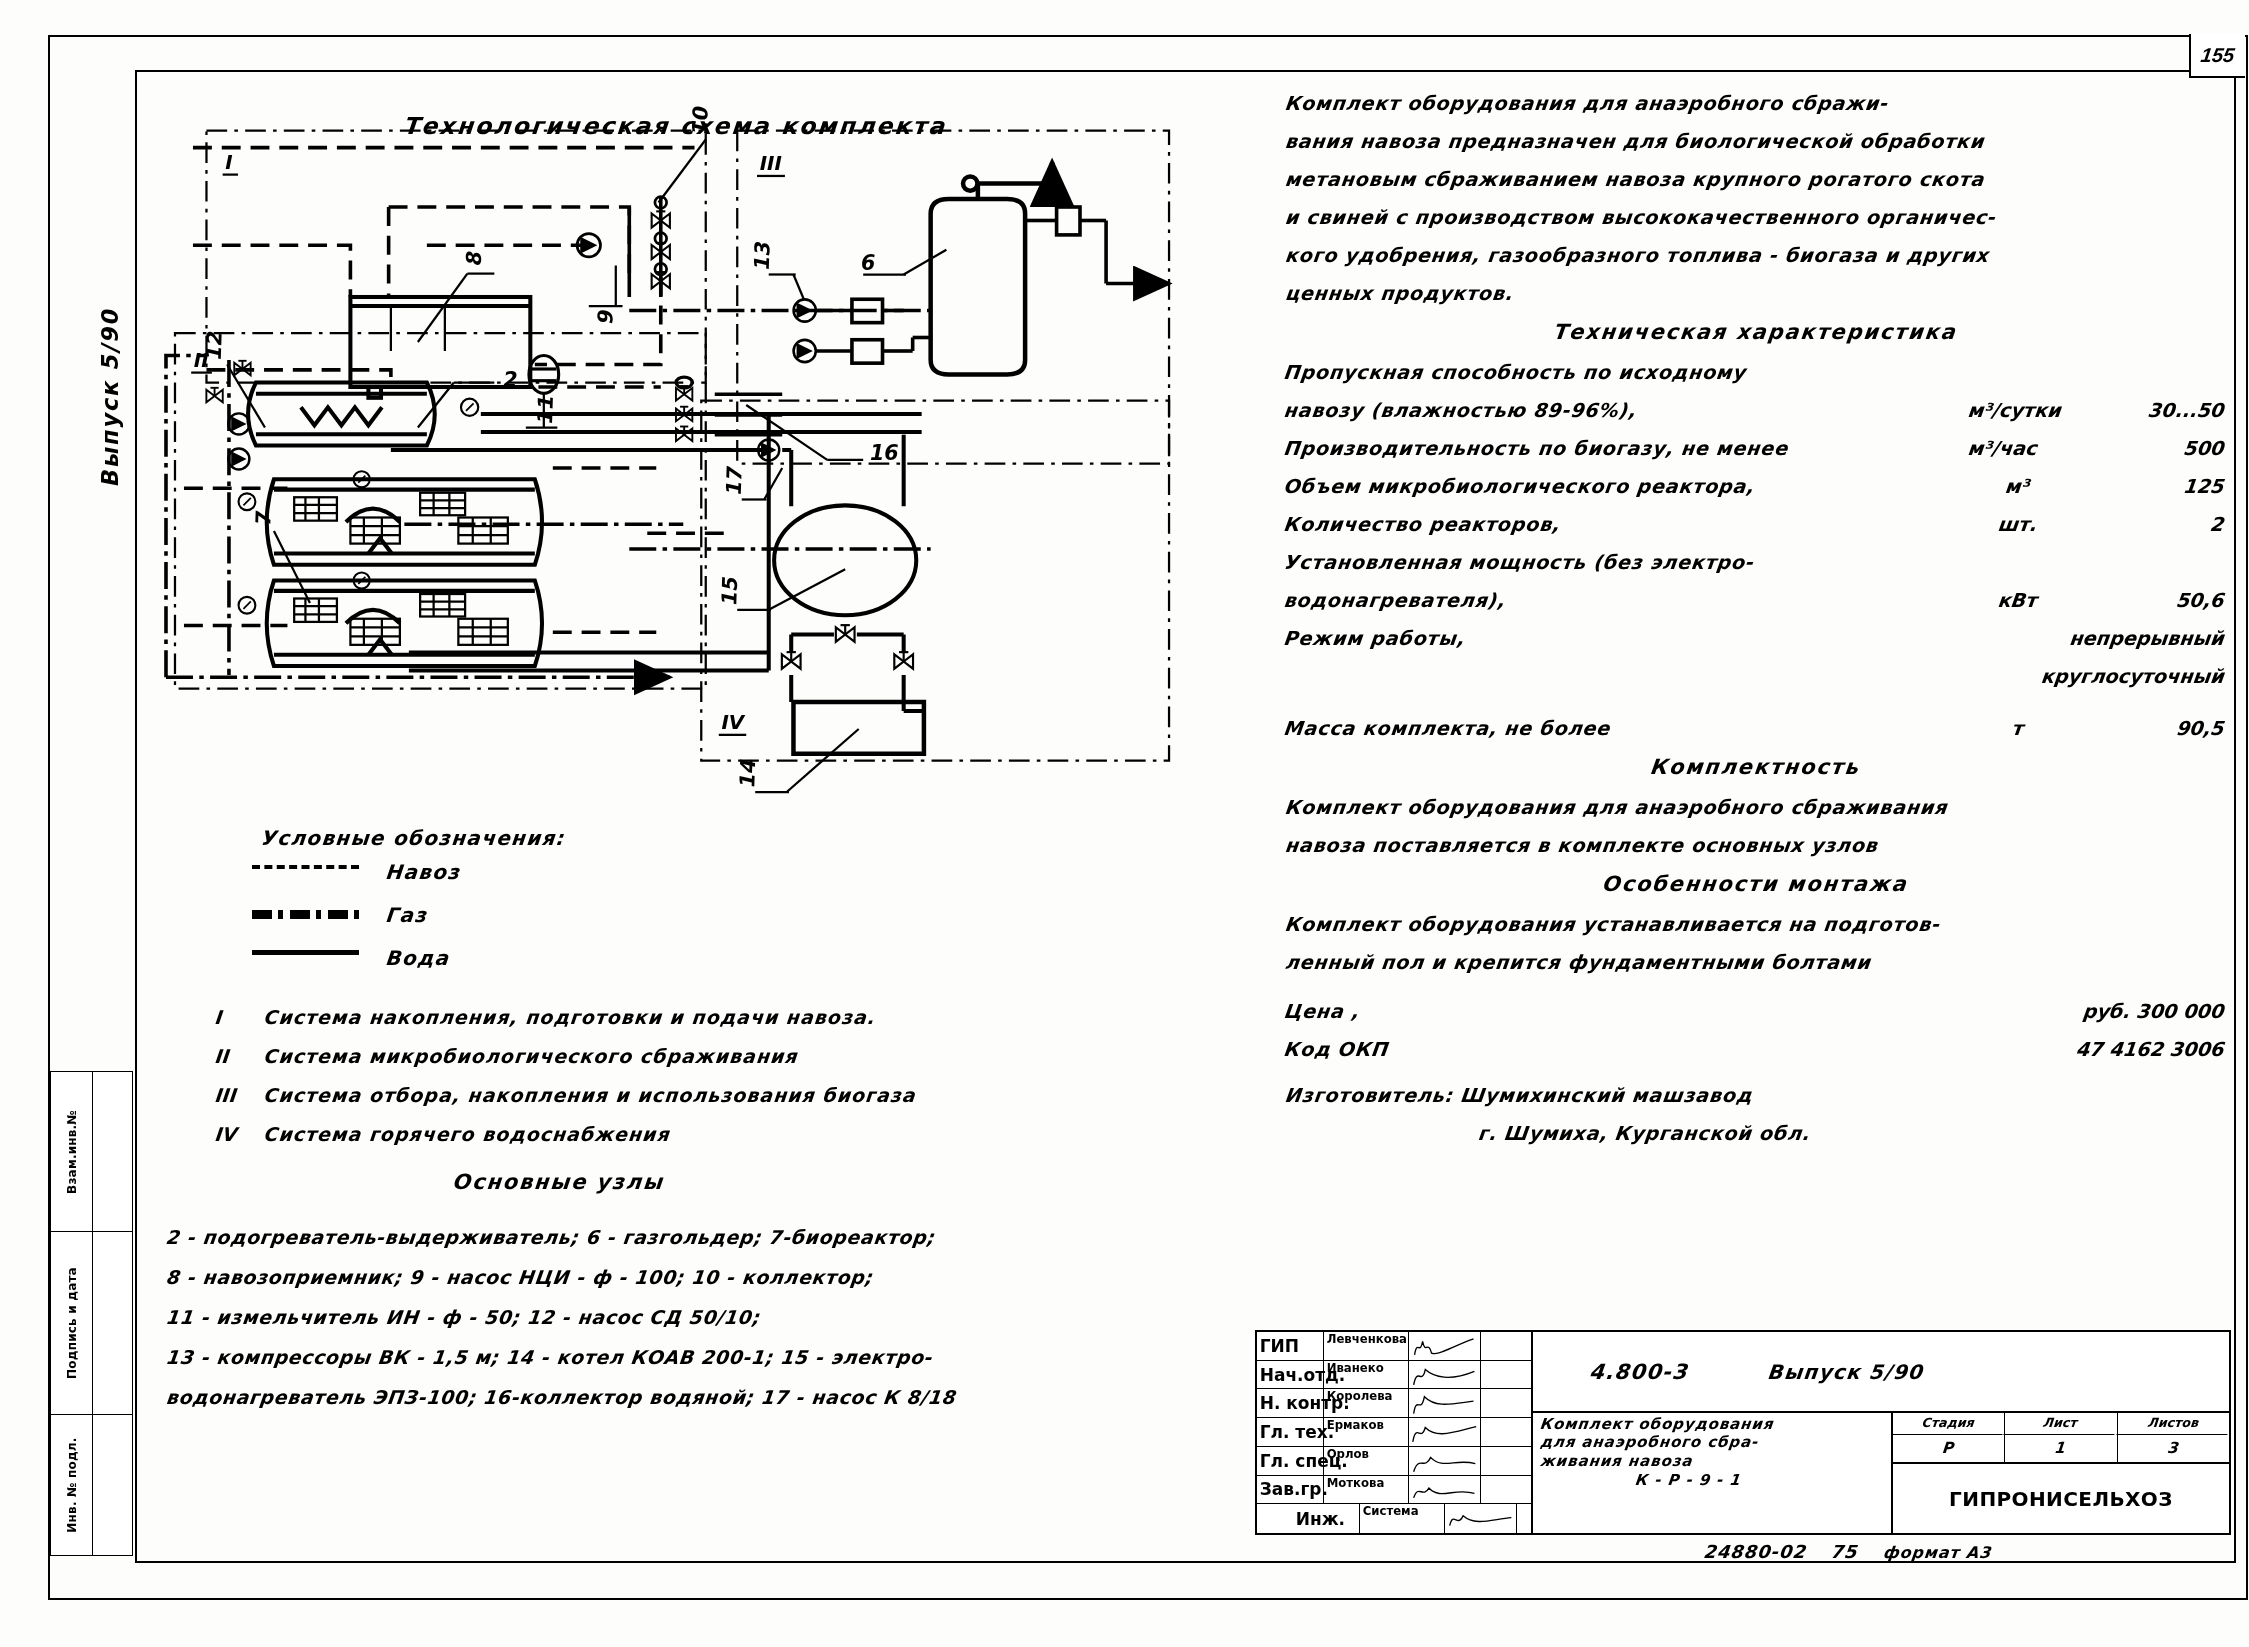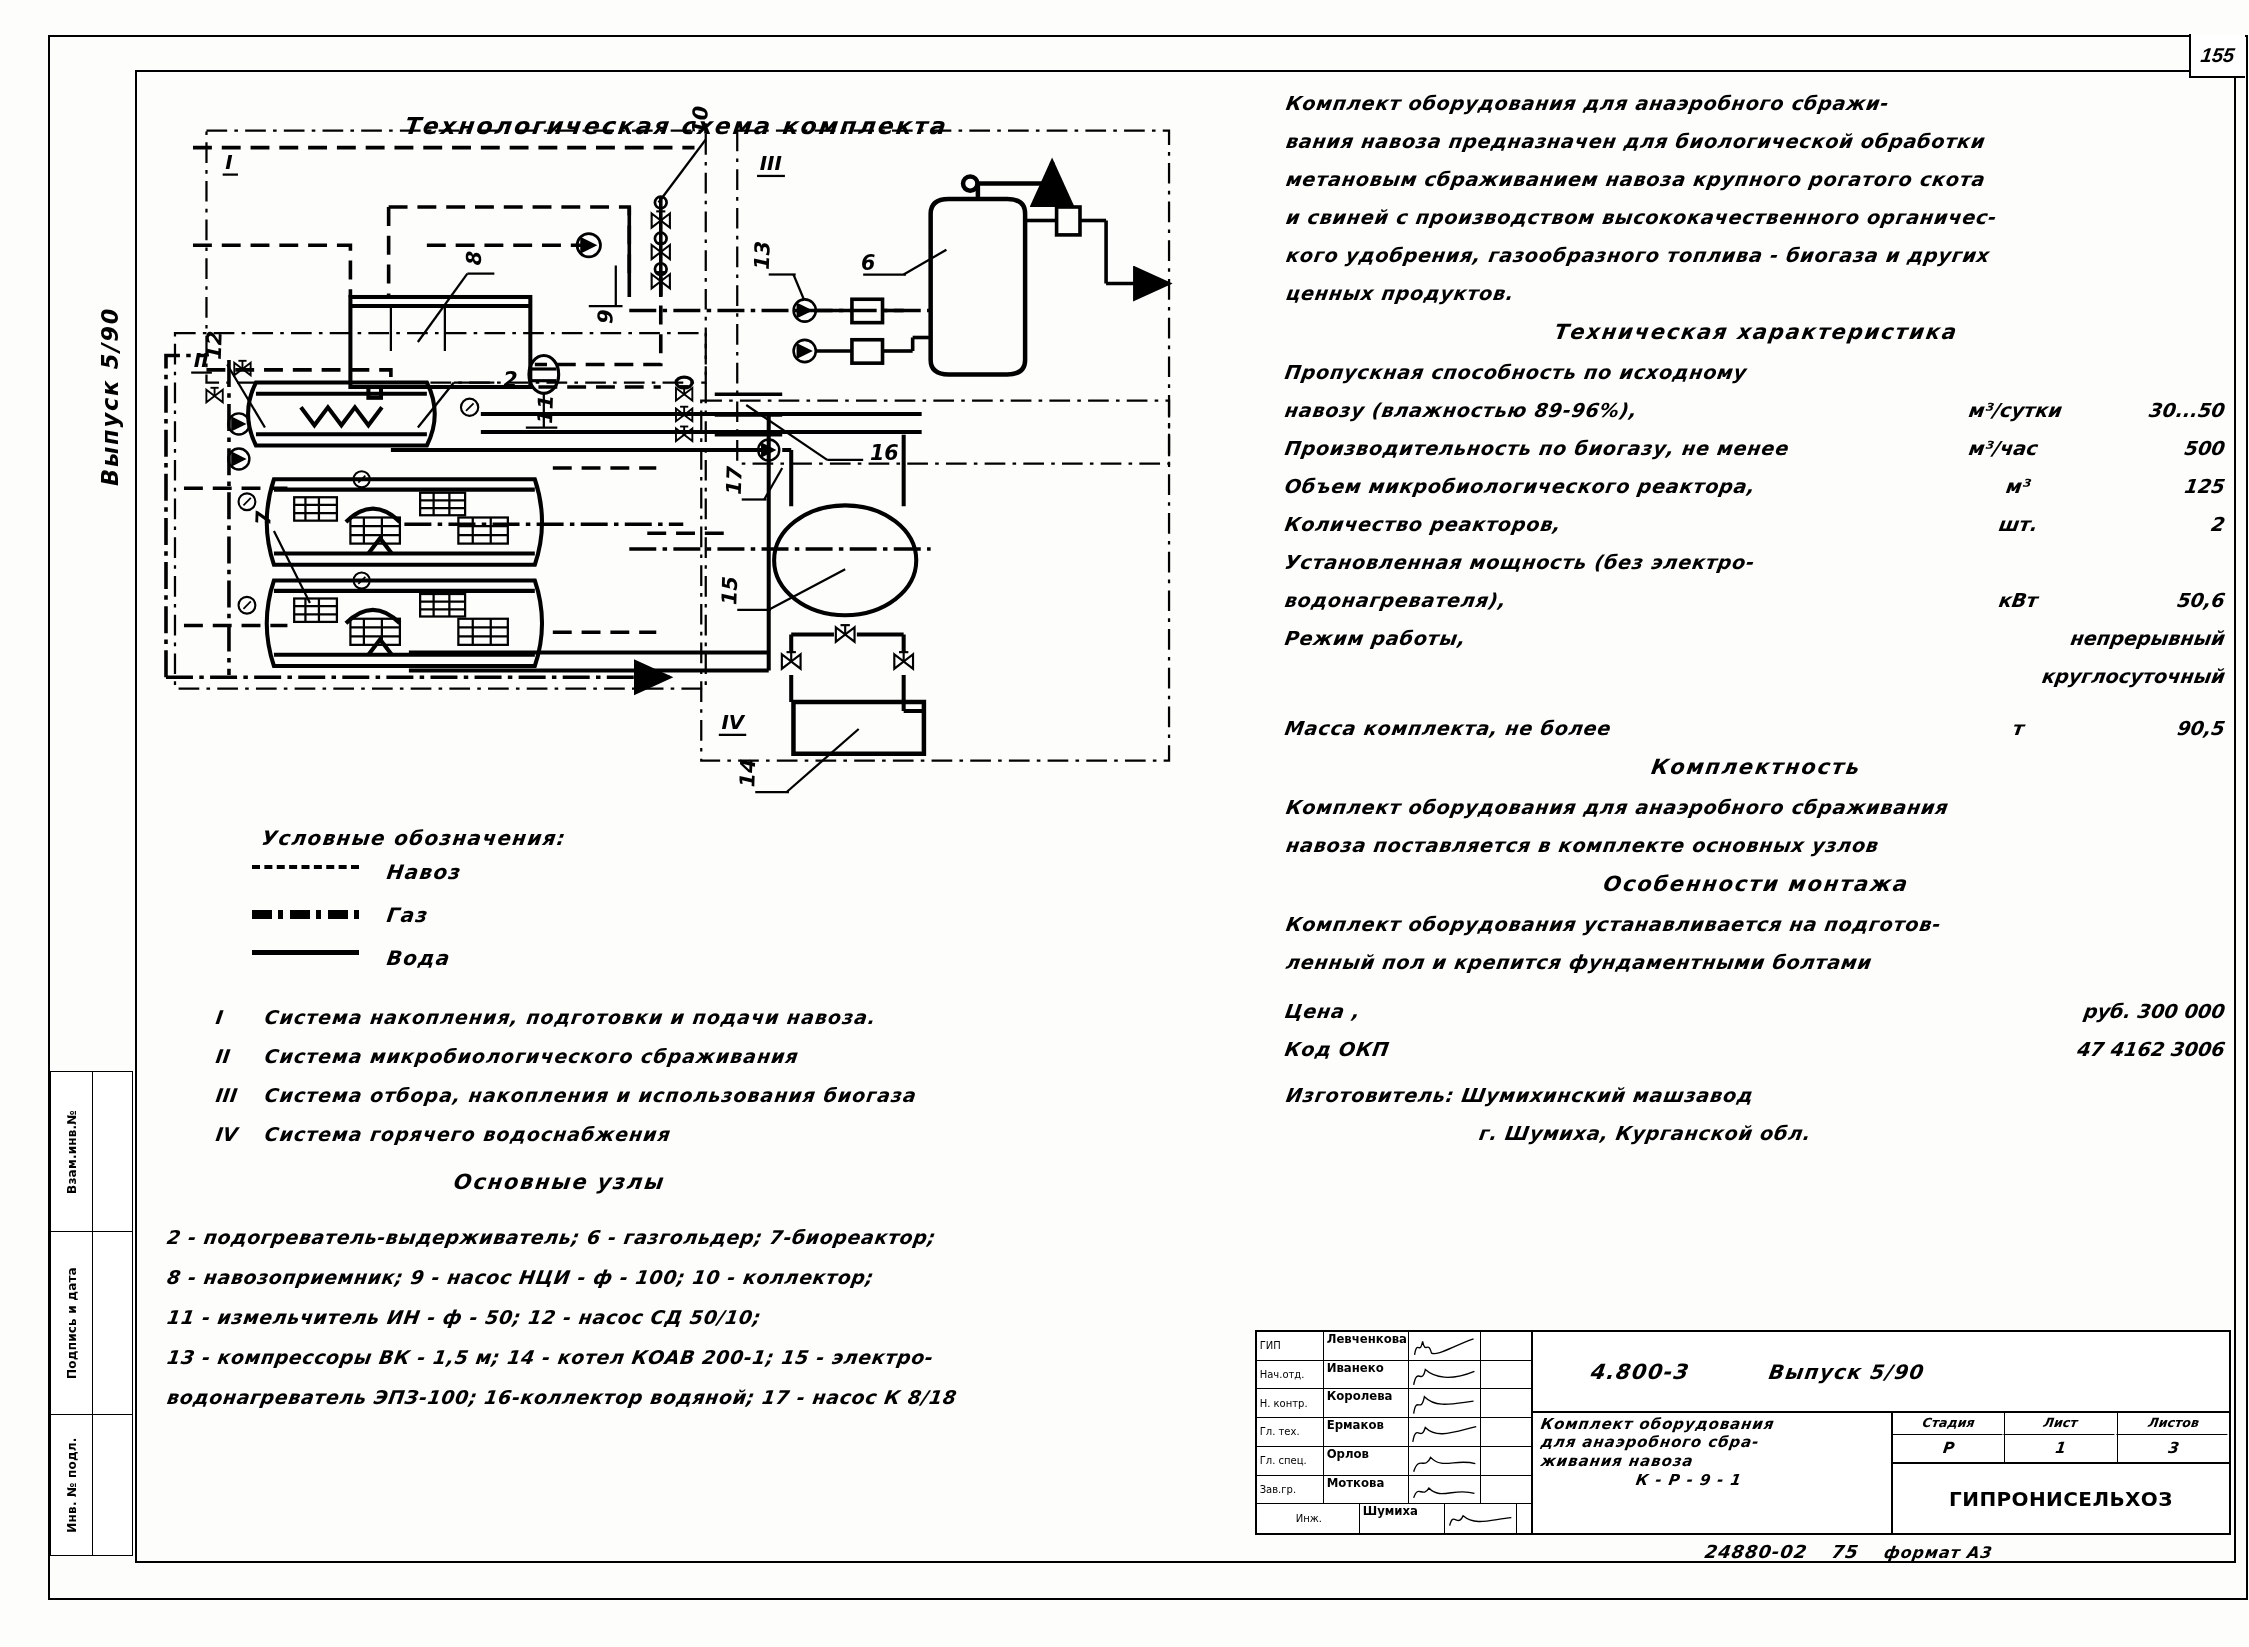--- a/index.html
+++ b/index.html
@@ -71,21 +71,21 @@
 
   
   #titleblock{position:absolute;left:1255px;top:1330px;width:976px;height:205px;border:2.2px solid #000;box-sizing:border-box;background:#fff;}
   .tb-sign{position:absolute;left:0;top:0;width:274px;height:100%;}
   .tb-sign-row{display:flex;height:calc(100%/7);border-bottom:1.3px solid #000;box-sizing:border-box;}
   .tb-sign-row:last-child{border-bottom:none;margin-left:36px;}
   .tb-c1{width:67px;border-right:1.8px solid #000;box-sizing:border-box;display:flex;align-items:center;padding-left:2.7px;}
   .tb-c2{width:85px;border-right:1.8px solid #000;box-sizing:border-box;display:flex;align-items:flex-start;padding-left:2.7px;}
   .tb-c3{width:72px;border-right:1.8px solid #000;box-sizing:border-box;position:relative;overflow:hidden;}
   .tb-c4{flex:1;}
-  .tb-lab{font-family:"DejaVu Sans",sans-serif;font-weight:normal;font-size:10px;letter-spacing:0px;white-space:nowrap;}
+  .tb-lab{font-family:"DejaVu Sans",sans-serif;font-weight:bold;font-size:17px;letter-spacing:0px;white-space:nowrap;}
   .tb-nam{font-family:"DejaVu Sans",sans-serif;font-weight:bold;font-size:11.7px;letter-spacing:0px;white-space:nowrap;}
   .sig{position:absolute;left:1.8px;top:0.9px;width:67px;height:100%;}
   .tb-right{position:absolute;left:274px;top:0;right:0;bottom:0;border-left:2.2px solid #000;}
   .tb-top{position:absolute;left:0;top:0;right:0;height:79px;border-bottom:2.2px solid #000;display:flex;align-items:center;}
   .tb-code{margin-left:58px;font-family:"DejaVu Sans",sans-serif;font-weight:bold;font-style:italic;font-size:21px;
       letter-spacing:1.3px;transform:skewX(-9deg);}
   .tb-issue{margin-left:79px;font-family:"DejaVu Sans",sans-serif;font-weight:bold;font-style:italic;font-size:20px;
       letter-spacing:1.3px;transform:skewX(-9deg);}
   .tb-bottom{position:absolute;left:0;top:79px;right:0;bottom:0;display:flex;}
   .tb-name{width:360px;border-right:2.2px solid #000;box-sizing:border-box;padding:3.6px 0 0 8px;}
@@ -667,21 +667,21 @@
               <path d="M6,48 C16,16 26,50 40,26 C66,54 98,24 142,38" fill="none" stroke="#000" stroke-width="3"></path>
             </svg>
         </div>
         <div class="tb-c4"></div>
       </div>
       <div class="tb-sign-row">
         <div class="tb-c1">
             <span class="tb-lab">Инж.</span>
           </div>
         <div class="tb-c2">
-            <span class="tb-nam">Шумиха</span>
+            <span class="tb-nam">Система</span>
           </div>
         <div class="tb-c3">
           <svg class="sig" viewBox="0 0 150 60">
               <path d="M6,44 C14,10 24,50 36,22 C64,46 100,30 144,26" fill="none" stroke="#000" stroke-width="3"></path>
             </svg>
         </div>
         <div class="tb-c4"></div>
       </div>
     </div>
 

